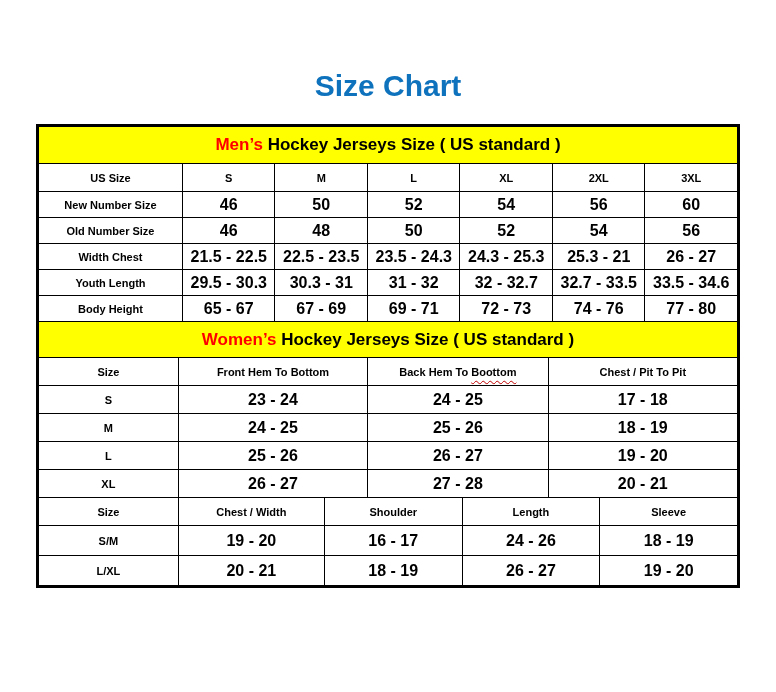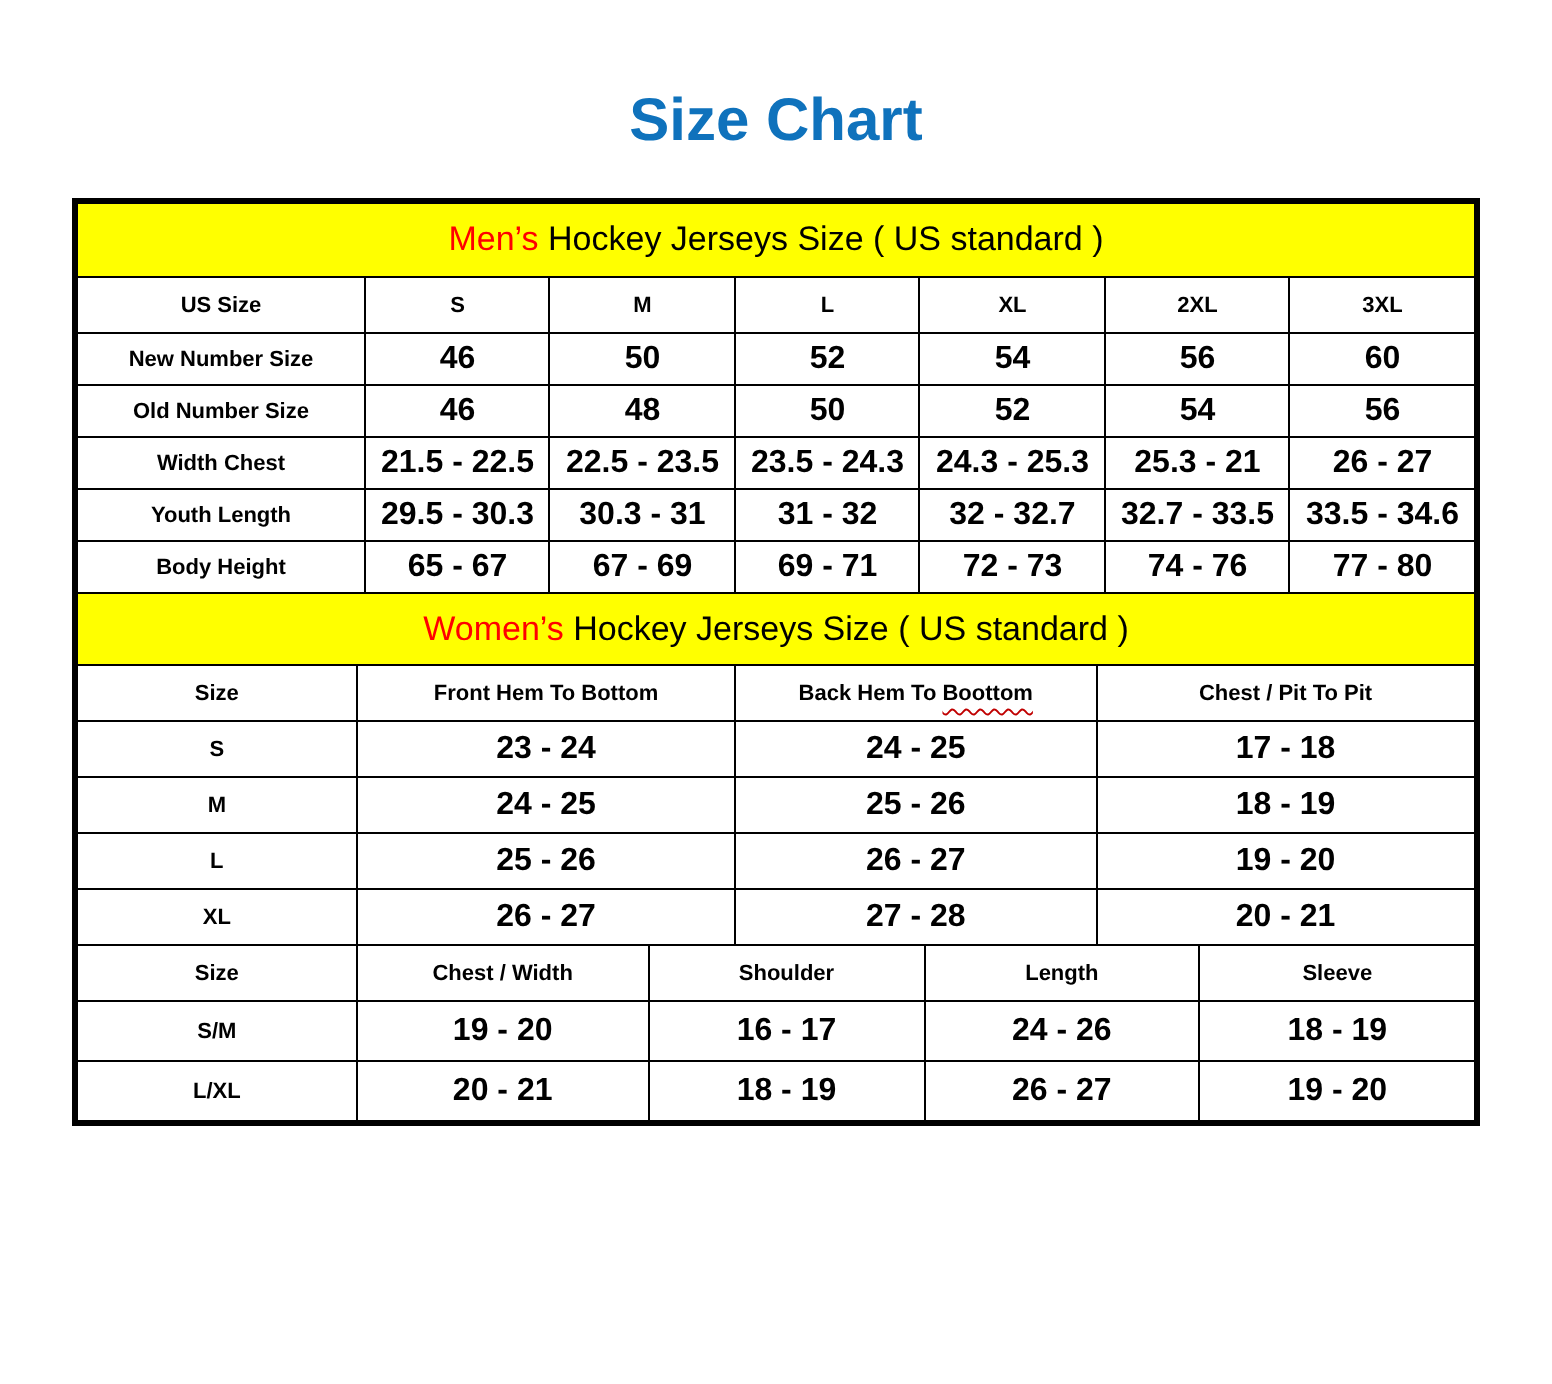--- a/index.html
+++ b/index.html
@@ -10,21 +10,21 @@
   }
   .page {
     position: relative;
     width: 776px;
     height: 692px;
     background: #ffffff;
     overflow: hidden;
   }
   .title {
     margin: 0;
-    padding-top: 43px;
+    padding-top: 68px;
     height: 36px;
     text-align: center;
     color: #0f72bc;
     font-size: 30px;
     font-weight: 700;
     line-height: 36px;
   }
   .chart {
     width: 700px;
     margin: 20px auto 0 auto;
@@ -40,21 +40,21 @@
     border: 1.5px solid #000000;
     text-align: center;
     vertical-align: middle;
     color: #000000;
     padding: 0 2px;
     overflow: hidden;
     white-space: nowrap;
   }
   td.band {
     background: #ffff00;
-    font-weight: 400;
+    font-weight: 700;
     font-size: 17px;
   }
   .red { color: #ff0000; }
   td.hcell, td.rowlabel { font-weight: 700; font-size: 11px; }
   td.datacell { font-weight: 700; font-size: 16px; }
 
   
   .t-mens td.band   { height: 36px; }
   .t-mens td.hcell  { height: 27px; }
   .t-mens td.rowlabel, .t-mens td.datacell { height: 25px; text-align: center; }

